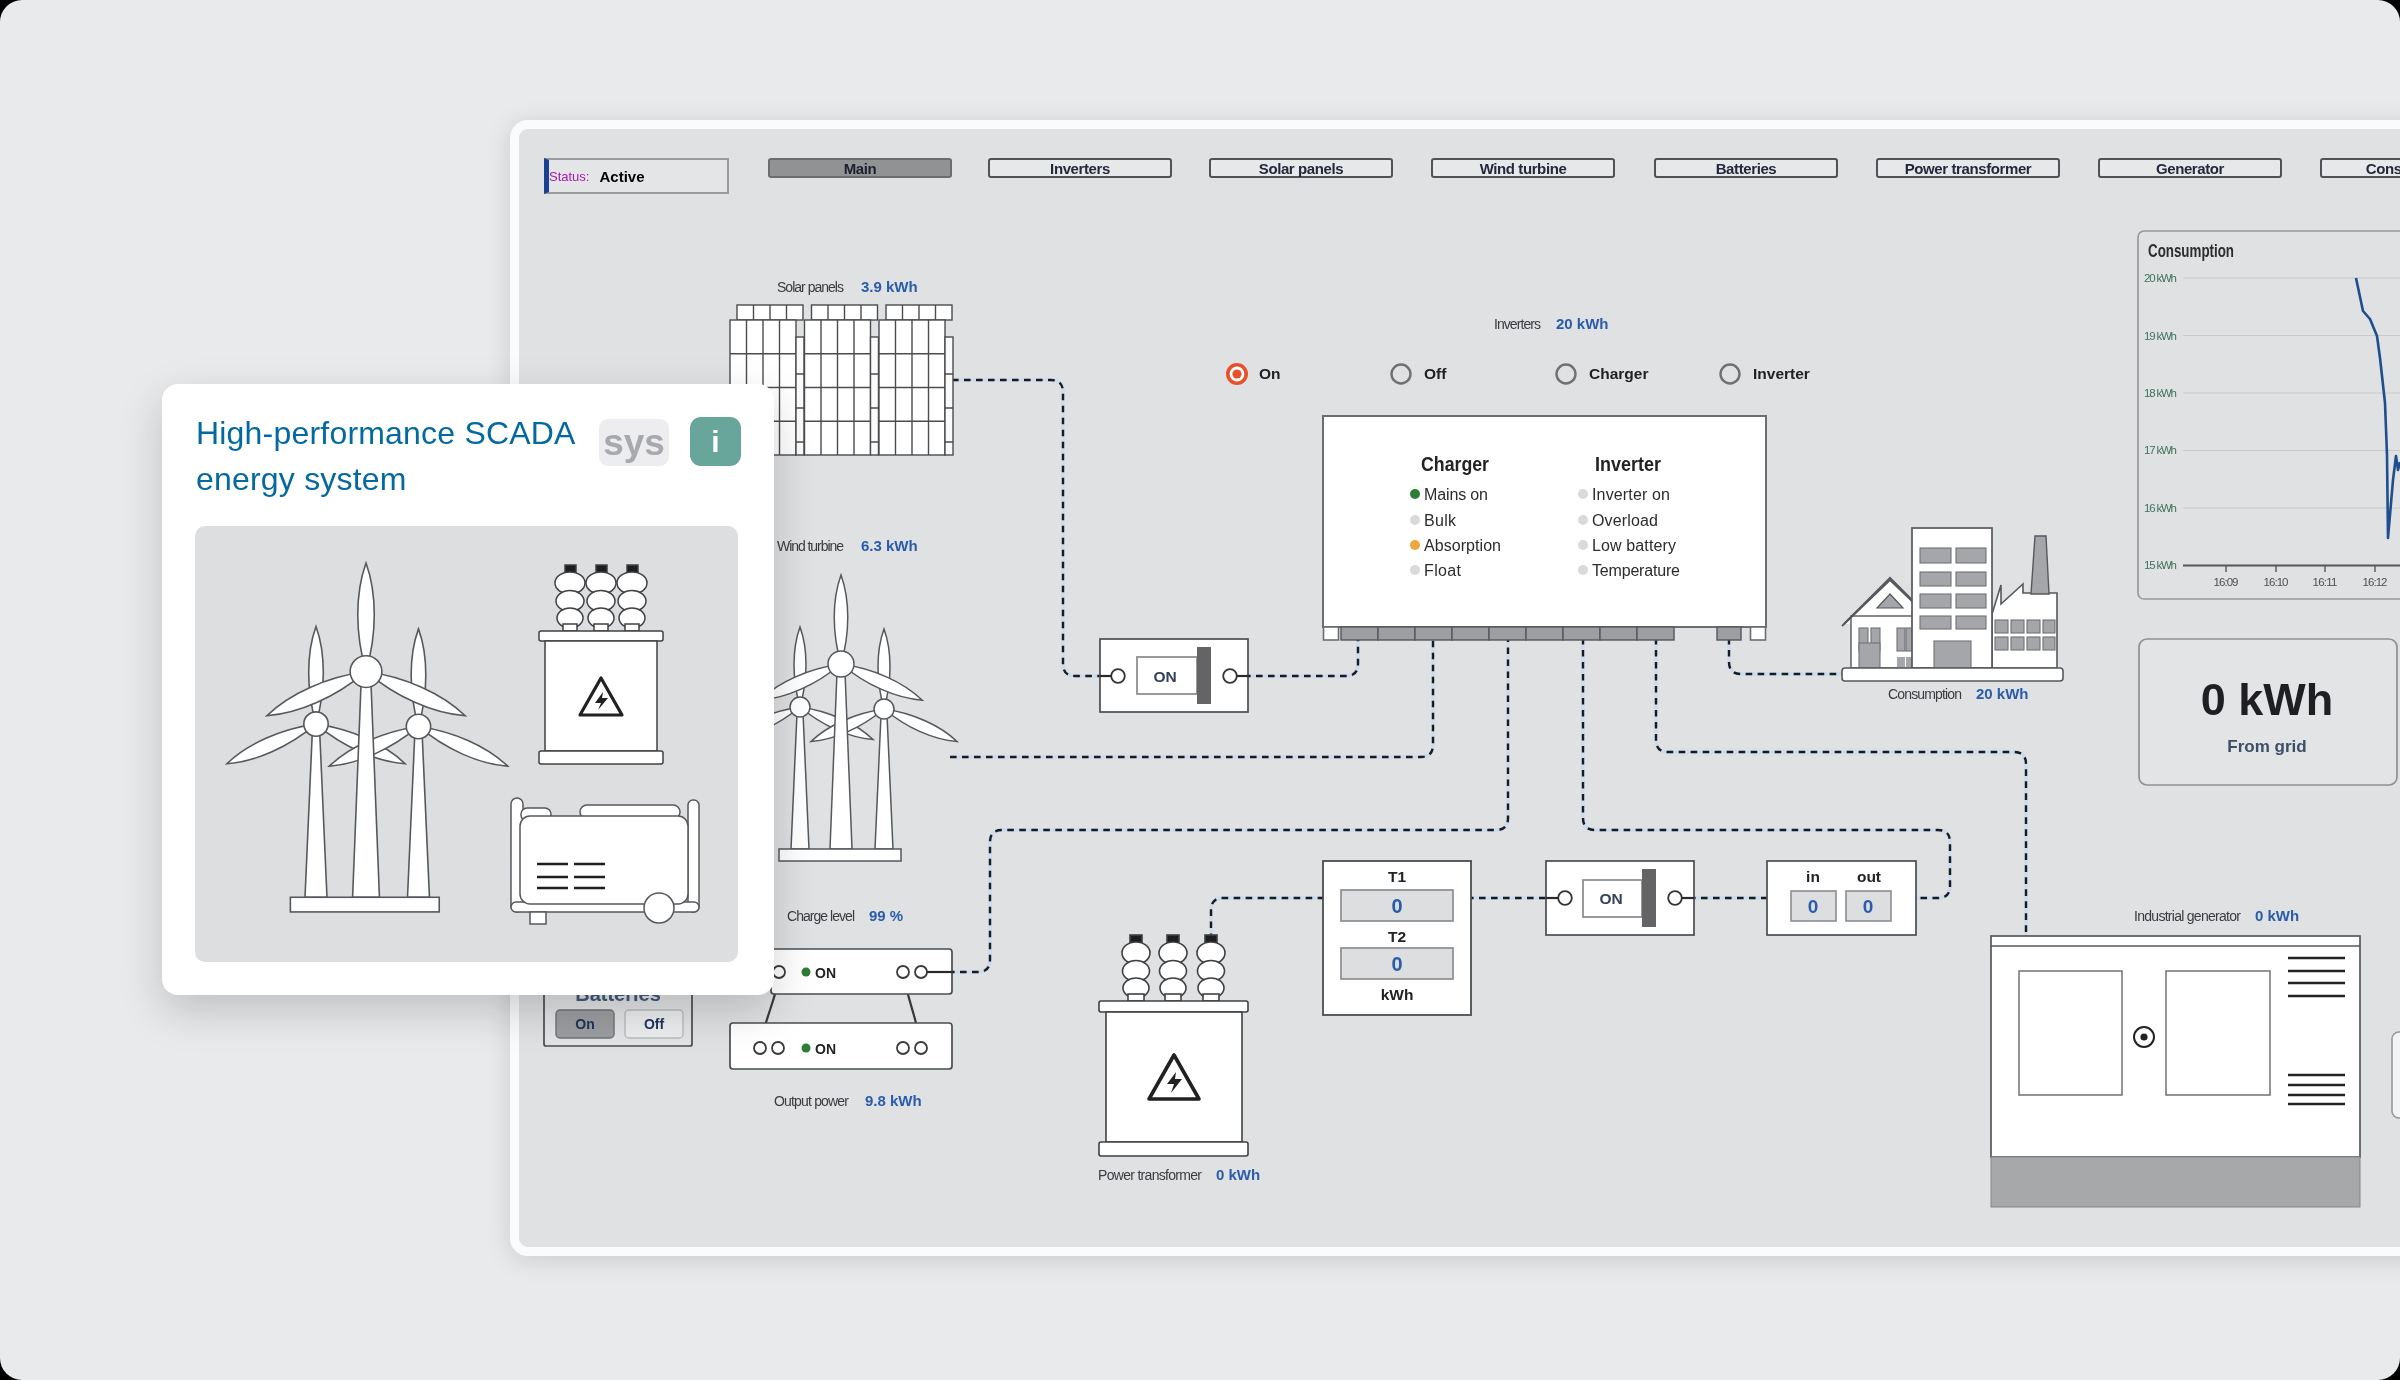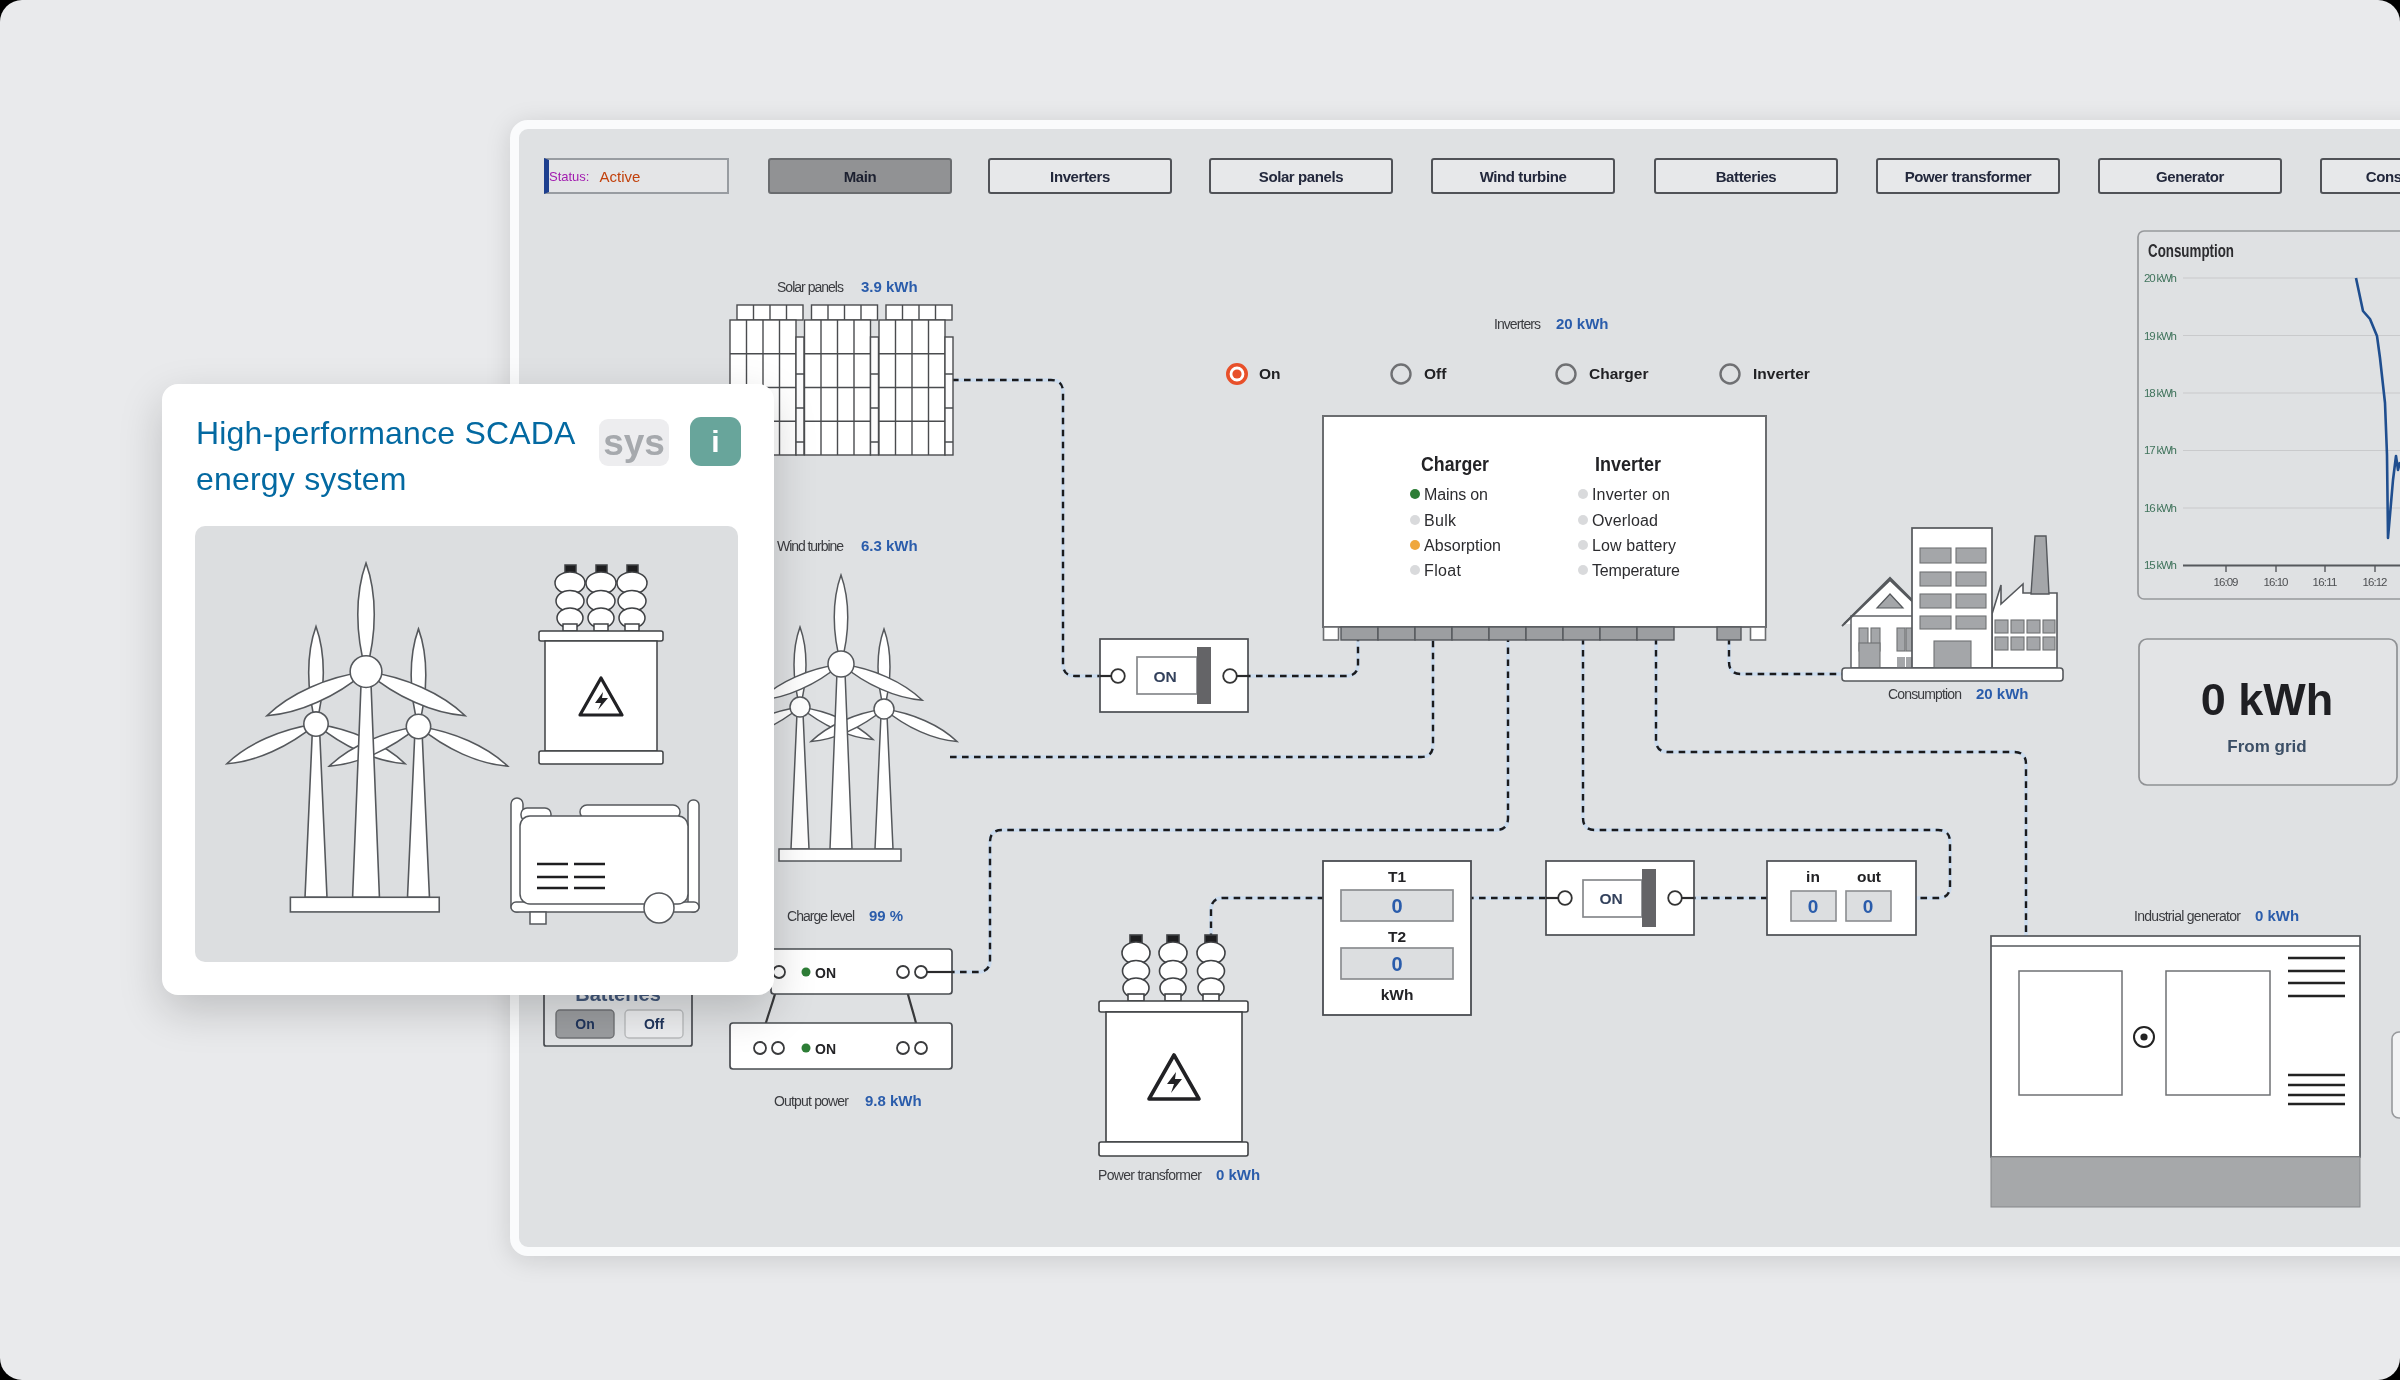--- a/index.html
+++ b/index.html
@@ -1,23 +1,23 @@
 <!DOCTYPE html>
 <html><head>
 <meta charset="utf-8">
 <style>
   html,body{margin:0;padding:0;background:#000;}
   body{width:2400px;height:1380px;overflow:hidden;font-family:"Liberation Sans",sans-serif;}
   .page{position:absolute;left:0;top:0;width:2400px;height:1380px;background:#e9eaec;border-radius:22px;overflow:hidden;}
   .panel{position:absolute;left:510px;top:120px;width:1980px;height:1136px;box-sizing:border-box;background:#dfe1e3;border:9px solid #fafbfc;border-radius:18px;box-shadow:0 4px 26px rgba(0,0,0,.13);}
-  .btn{position:absolute;top:158px;height:36px;width:184px;box-sizing:border-box;border:2px solid #505257;border-radius:3px;background:#e7e8ea;color:#23283c;font-weight:bold;font-size:15px;letter-spacing:-0.4px;display:flex;align-items:center;justify-content:center;}
+  .btn{position:absolute;top:158px;height:20px;width:184px;box-sizing:border-box;border:2px solid #505257;border-radius:3px;background:#e7e8ea;color:#23283c;font-weight:bold;font-size:15px;letter-spacing:-0.4px;display:flex;align-items:center;justify-content:center;}
   .btn.sel{background:#919294;border-color:#6a6c6f;color:#1c2030;}
   .status{position:absolute;left:544px;top:158px;width:185px;height:36px;box-sizing:border-box;border:2px solid #989ca1;border-left:5px solid #1d3f8f;background:#e4e5e7;display:flex;align-items:center;}
   .status .s1{color:#a21caf;font-size:13px;margin-left:0;}
-  .status .s2{color:#c2410c;font-size:15px;font-weight:normal;margin-left:10px;}
+  .status .s2{color:#000000;font-size:15px;font-weight:bold;margin-left:10px;}
   svg{display:block;}
   .art{position:absolute;left:0;top:0;}
   .card{position:absolute;left:162px;top:384px;width:612px;height:611px;background:#fff;border-radius:16px;box-shadow:0 16px 44px rgba(0,0,0,.18);}
   .card .title{position:absolute;left:34px;top:26px;width:440px;font-size:32px;line-height:46px;color:#0369a1;letter-spacing:.2px;}
   .chip{position:absolute;left:437px;top:35px;width:70px;height:47px;background:#ededef;border-radius:9px;color:#a6a9ad;font-weight:bold;font-size:37px;display:flex;align-items:center;justify-content:center;}
   .ibtn{position:absolute;left:528px;top:33px;width:51px;height:49px;background:#68a59b;border-radius:11px;color:#fff;font-weight:bold;font-size:30px;display:flex;align-items:center;justify-content:center;}
   .illus{position:absolute;left:33px;top:142px;width:543px;height:436px;background:#dcdee0;border-radius:10px;}
 </style>
 </head>
 <body>

